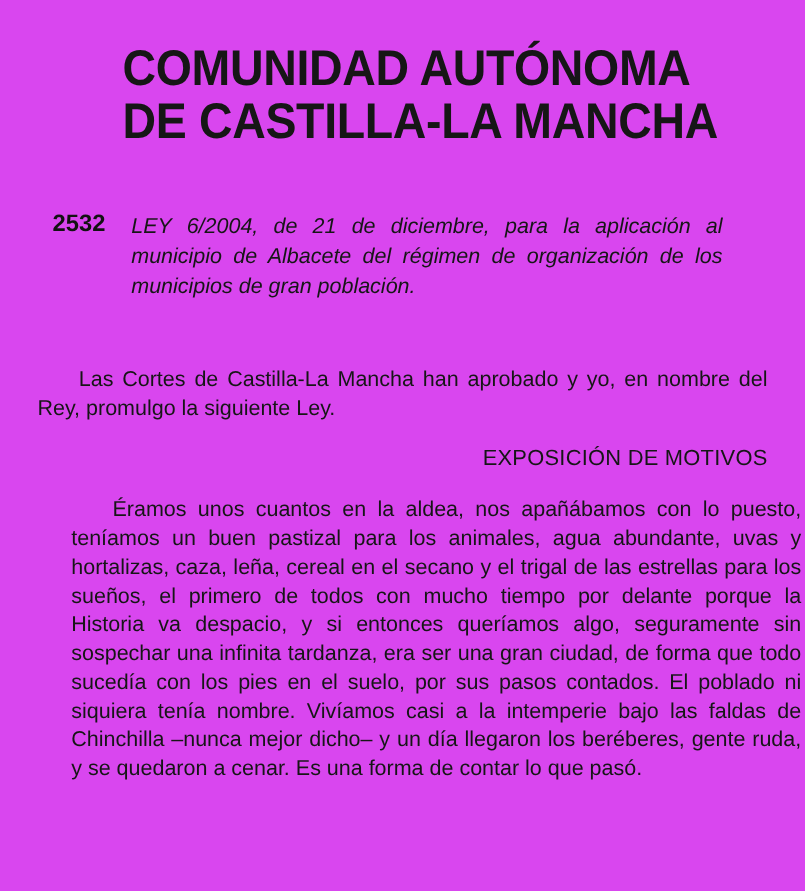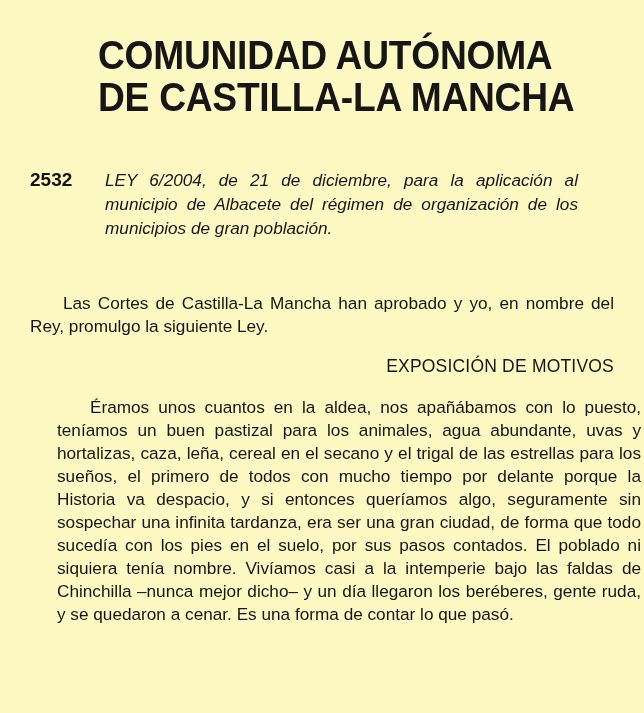--- a/index.html
+++ b/index.html
@@ -14,21 +14,21 @@
     font-family: "Liberation Sans", sans-serif;
     color: #1a1a1a;
     overflow: hidden;
   }
 
   .page {
     position: relative;
     width: 644px;
     height: 713px;
     box-sizing: border-box;
-    background: #fef9c3;
+    background: #d946ef;
     text-decoration: underline;
   }
 
   
   .masthead {
     position: absolute;
     left: 98px;
     top: 34px;
     width: 520px;
   }
@@ -48,21 +48,21 @@
   .law-row {
     position: absolute;
     left: 0;
     top: 168px;
     width: 644px;
     display: flex;
     align-items: flex-start;
   }
   .law-number {
     width: 105px;
-    padding-left: 30px;
+    padding-left: 42px;
     box-sizing: border-box;
     font-weight: bold;
     font-size: 19px;
     line-height: 24px;
     color: #121212;
     flex: 0 0 auto;
   }
   .law-title {
     width: 473px;
     flex: 0 0 auto;

